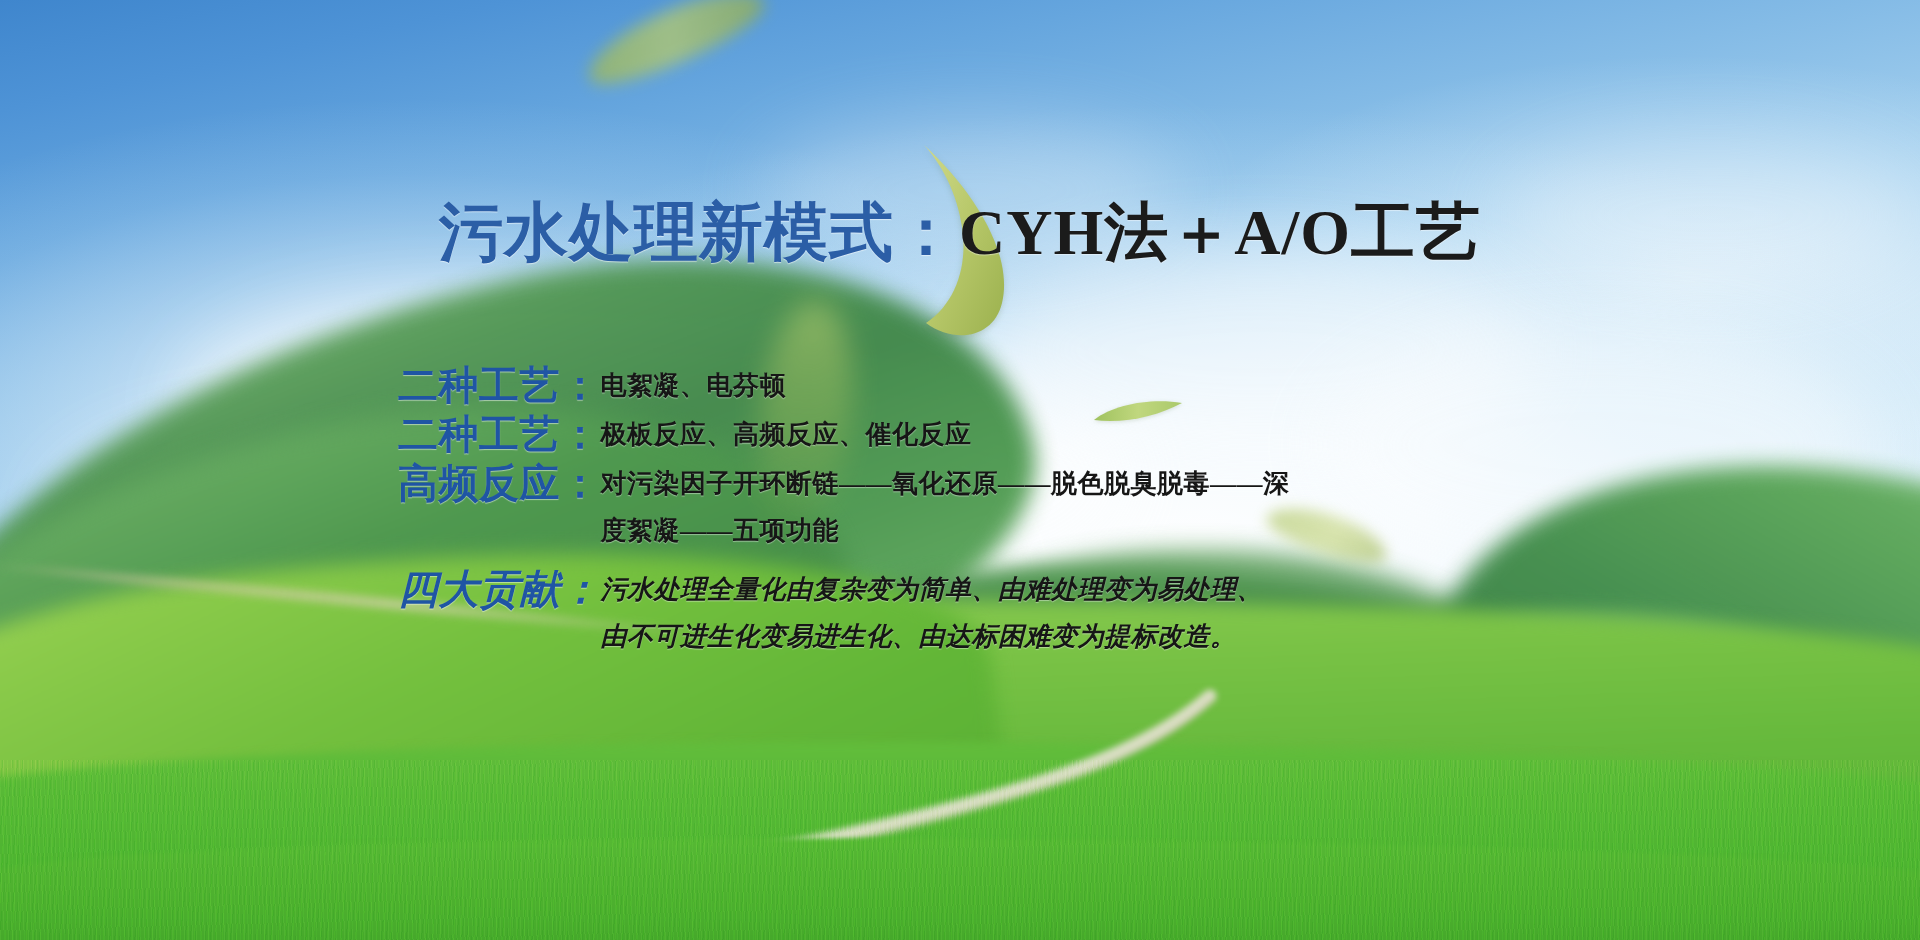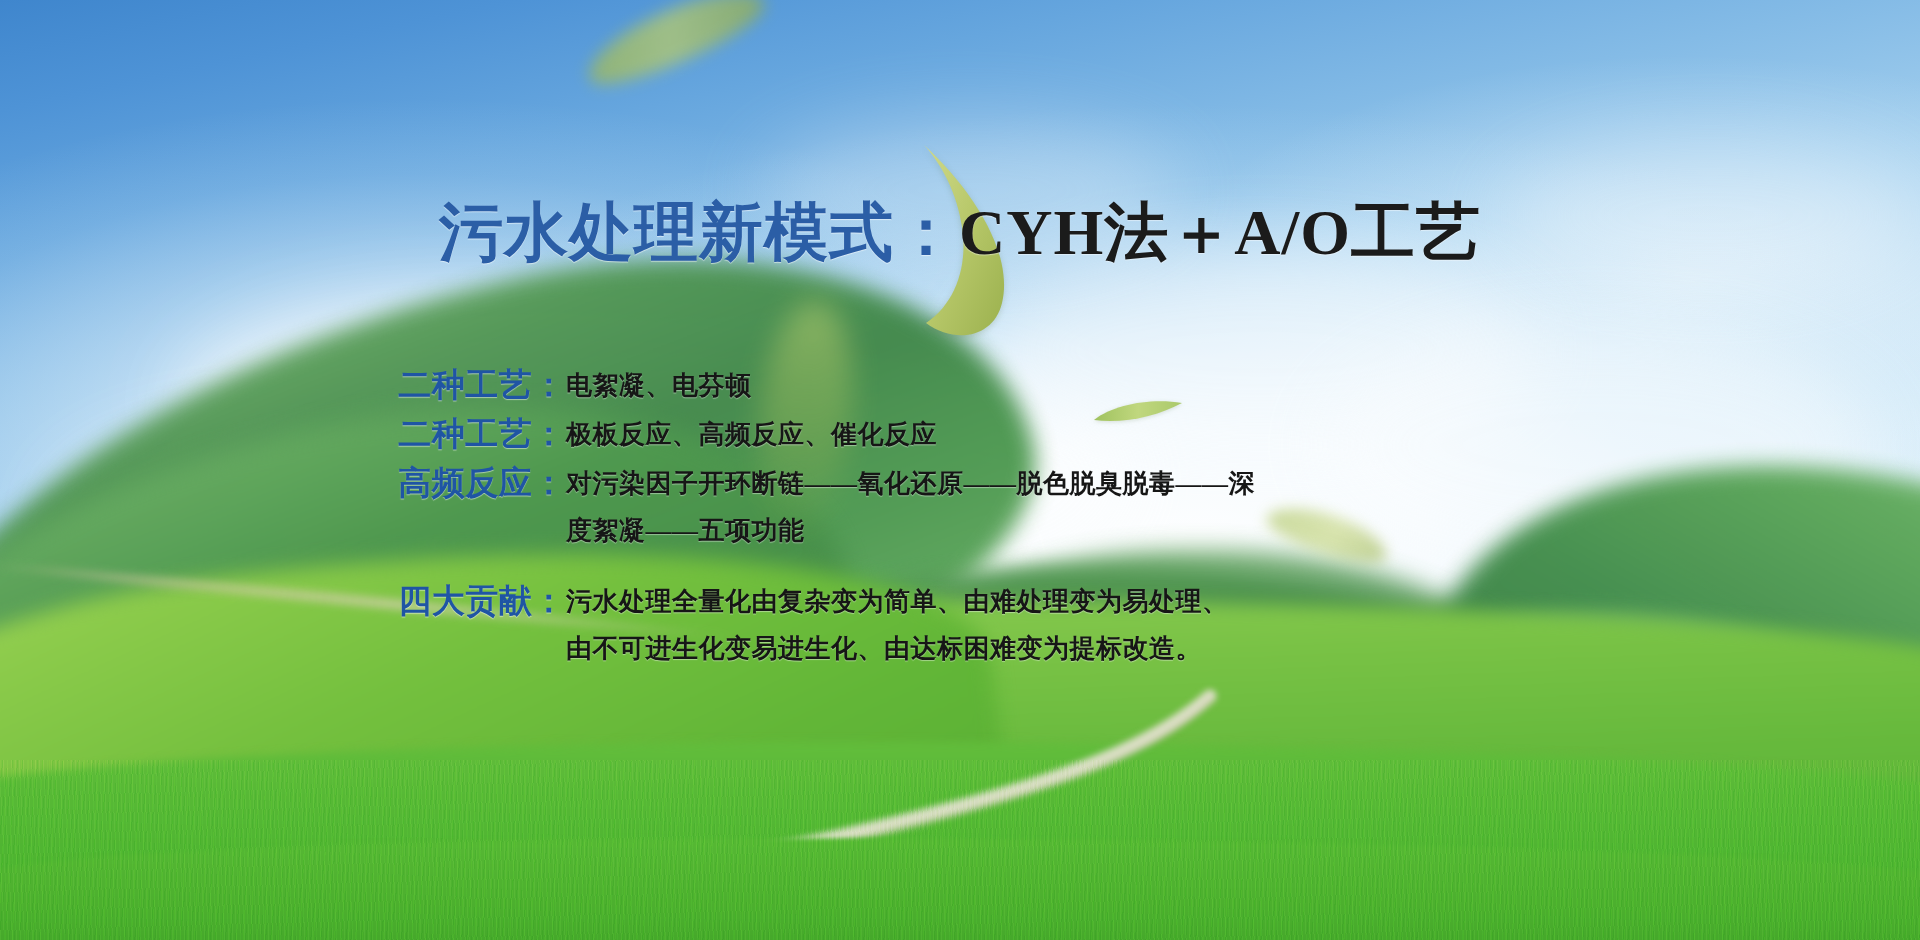--- a/index.html
+++ b/index.html
@@ -266,40 +266,40 @@
     top: 362px;
     width: 1060px;
   }
   .line {
     display: flex;
     align-items: flex-start;
     margin-bottom: 2px;
   }
   .lbl {
     flex: 0 0 168px;
-    text-align: center;
+    text-align: right;
     color: #1f55a4;
-    font-size: 33px;
+    font-size: 40px;
     font-weight: 700;
     line-height: 47px;
     letter-spacing: 0.5px;
     text-shadow: 0 1px 1px rgba(255,255,255,.50);
     white-space: nowrap;
   }
   .val {
     flex: 1 1 auto;
     color: #161616;
     font-size: 26px;
     font-weight: 700;
     line-height: 47px;
     letter-spacing: 0.5px;
     text-shadow: 0 1px 1px rgba(255,255,255,.42);
   }
   .val .cont { display: block; }
-  .line.spaced { margin-top: 24px; }
+  .line.spaced { margin-top: 12px; font-style: italic; }
 </style>
 </head>
 <body>
 
 <div id="stage">
 
   <div class="sky"></div>
   <div class="cloud c1"></div>
   <div class="cloud c2"></div>
   <div class="cloud c3"></div>

